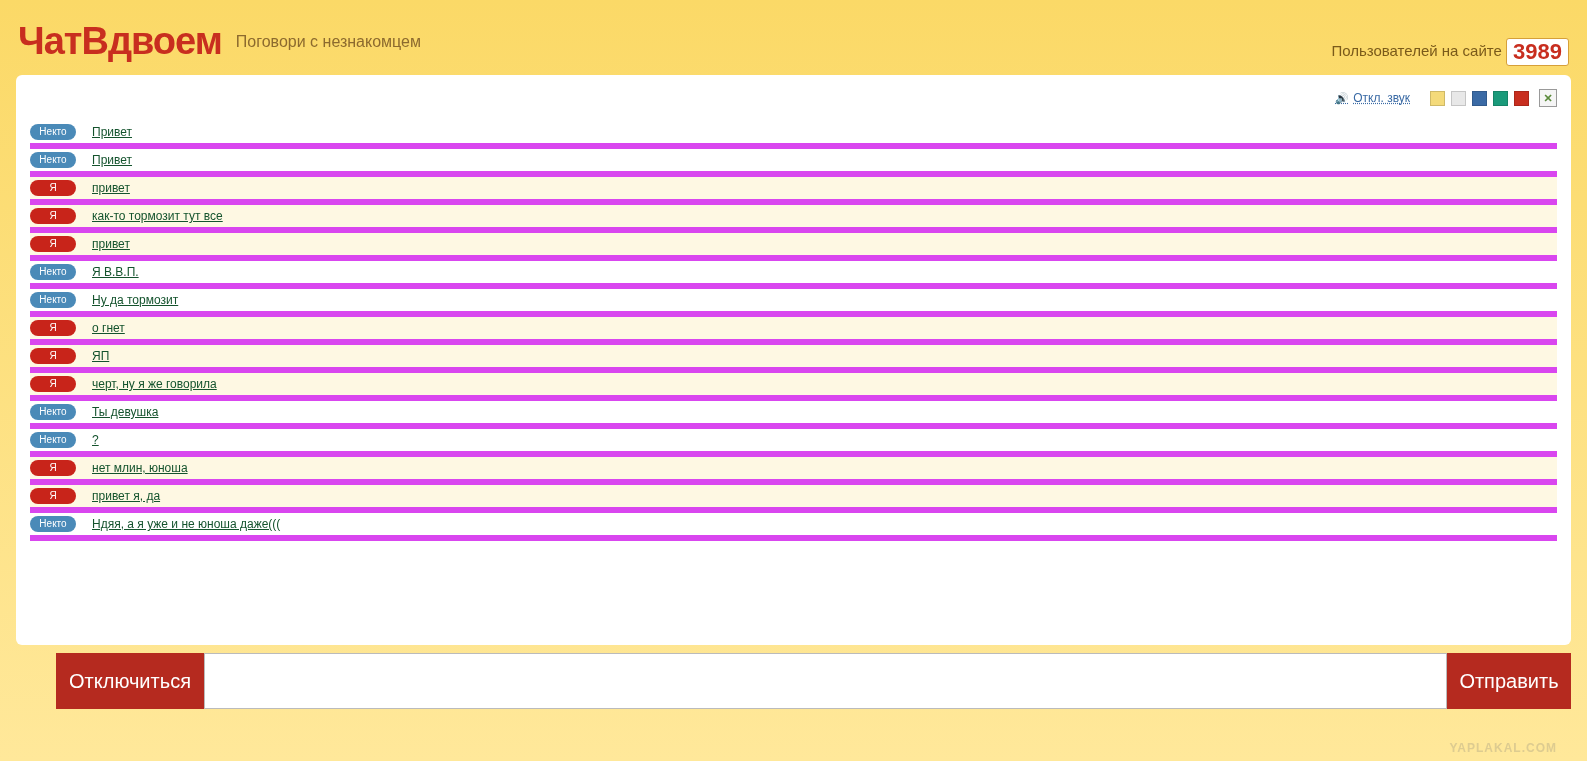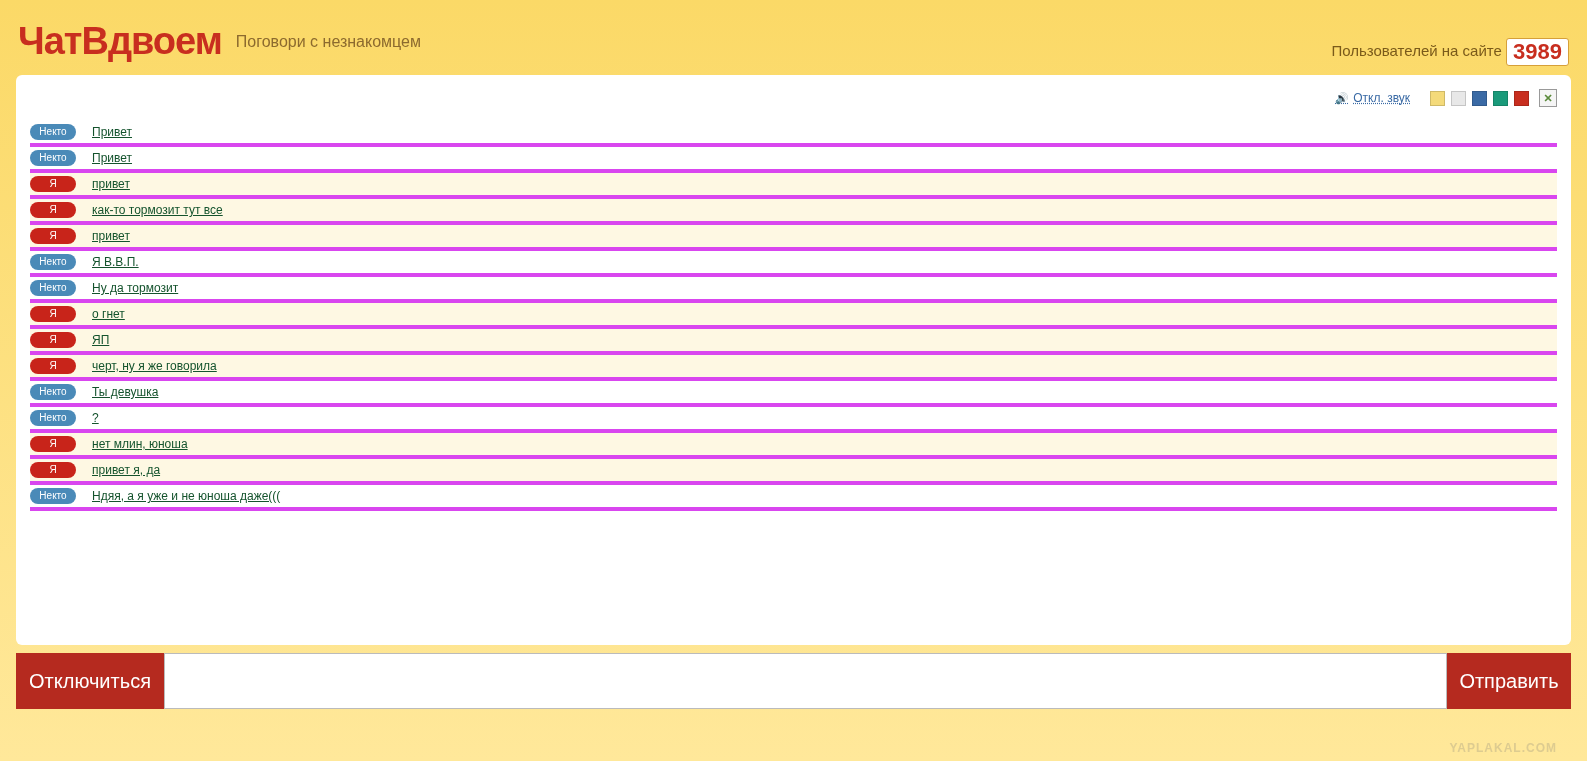--- a/index.html
+++ b/index.html
@@ -100,21 +100,21 @@
   font-weight: bold;
 }
 .messages {
   display: flex;
   flex-direction: column;
 }
 .msg-row {
   display: flex;
   align-items: center;
   padding: 3px 0;
-  border-bottom: 4px solid #d946ef;
+  border-bottom: 6px solid #d946ef;
   min-height: 22px;
 }
 .msg-row.me { background: #fef8e3; }
 .badge {
   width: 46px;
   height: 16px;
   border-radius: 8px;
   color: #fff;
   font-size: 10px;
   text-align: center;
@@ -142,20 +142,21 @@
   border: none;
   display: flex;
   align-items: center;
   justify-content: center;
   cursor: pointer;
   font-family: inherit;
 }
 .btn-disconnect {
   width: 148px;
   border-radius: 0;
+  margin-left: 40px;
 }
 .btn-send {
   width: 124px;
 }
 .msg-input {
   flex: 1;
   border: 1px solid #bbb;
   background: #fff;
   font-family: inherit;
   font-size: 13px;

